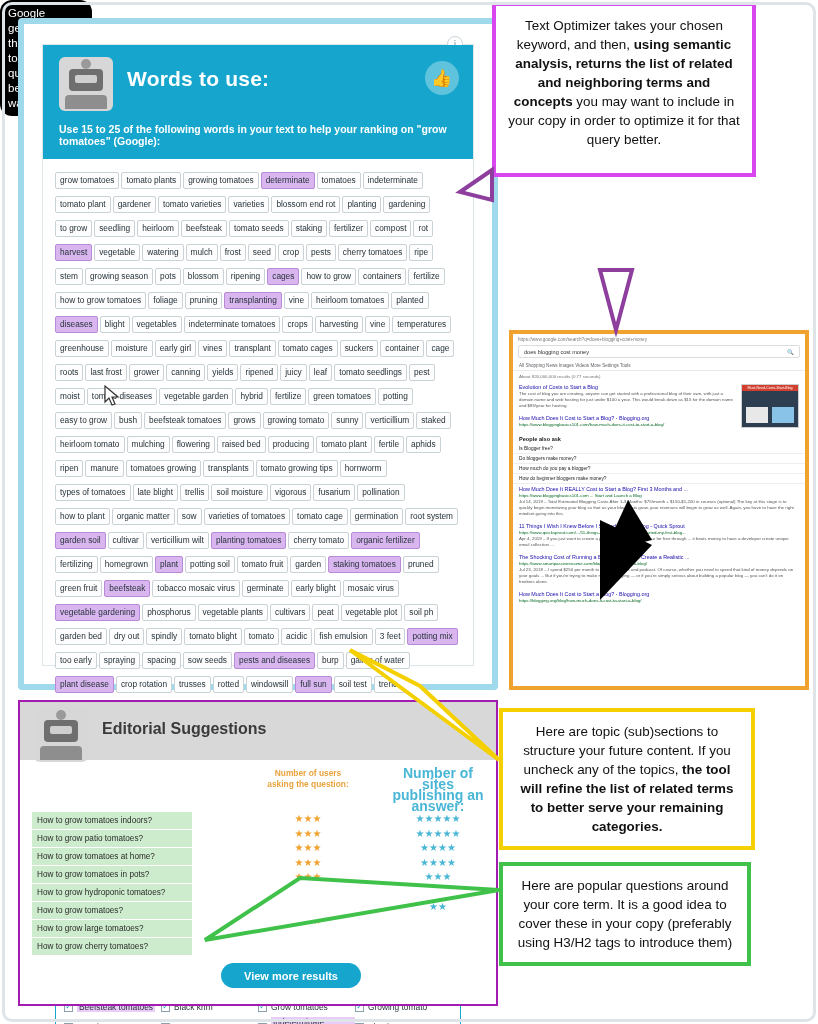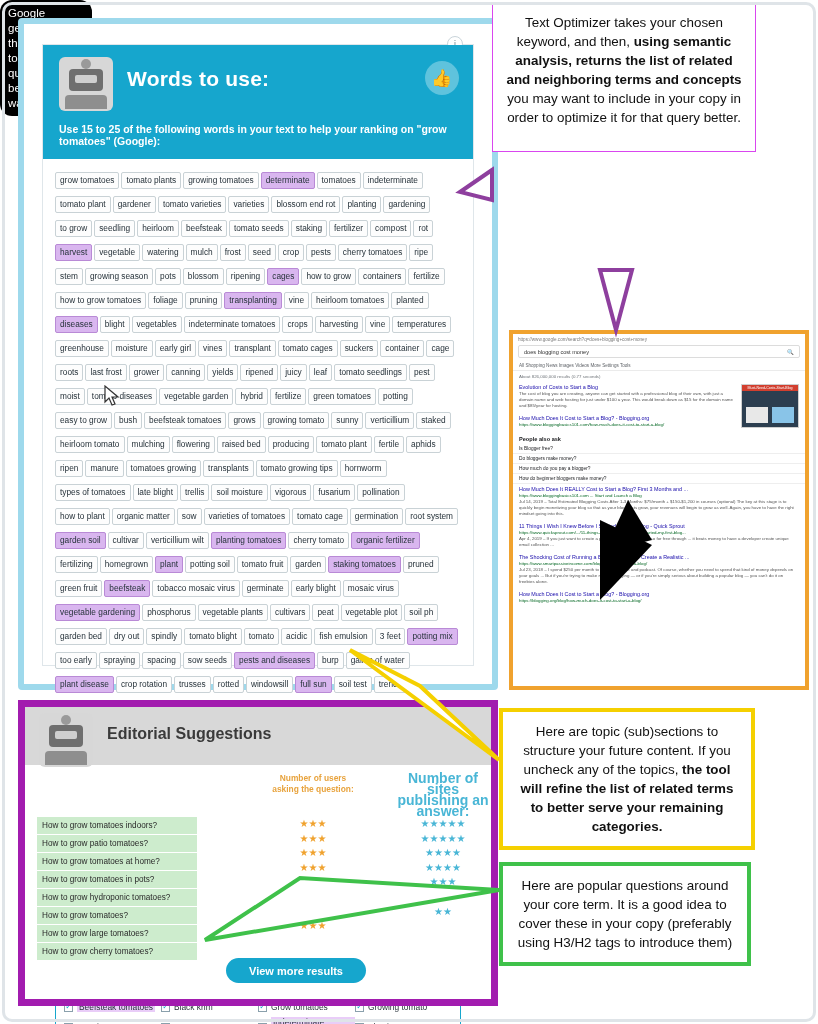--- a/index.html
+++ b/index.html
@@ -108,21 +108,21 @@
     width:9px;height:9px;border:1px solid #8aa0ac;background:#fff;margin-right:4px;
     display:flex;align-items:center;justify-content:center;color:#16a6cd;font-size:8px;line-height:8px;
     flex:0 0 auto;
   }
   .chk .box.on { background:#ffffff; }
   .chk .lbl.hl { background:#e9cdf8; padding:0 2px; }
 
   
   .shot-bottom {
     position:absolute; left:18px; top:700px; width:480px; height:306px;
-    background:#fff; border:7px solid #a21caf;
+    background:#fff; border:2px solid #a21caf;
   }
   .ed-header {
     background:#d8d8d8; height:58px; position:relative;
   }
   .ed-header .robot { top:6px; left:14px; }
   .ed-title {
     position:absolute; left:82px; top:18px; color:#3a3a3a; font-size:16px; font-weight:bold;
   }
   .ed-cols {
     position:relative; height:34px;
@@ -180,21 +180,21 @@
   
   .callout {
     position:absolute;
     background:#fff;
     font-size:13.4px;
     line-height:19px;
     color:#111;
     text-align:center;
     padding:10px 12px;
   }
-  .c-purple { left:492px; top:2px; width:264px; border:1px solid #d946ef; }
+  .c-purple { left:492px; top:2px; width:264px; border:4px solid #d946ef; }
   .c-purple b { font-weight:bold; }
   .c-black {
     left:652px; top:488px; width:92px; height:116px;
     background:#000; color:#fff; border-radius:12px;
     font-size:11.5px; line-height:15px; display:flex; align-items:center; justify-content:center;
     padding:8px;
   }
   .c-yellow { left:499px; top:708px; width:256px; border:4px solid #f5d000; }
   .c-green  { left:499px; top:862px; width:252px; border:4px solid #3fc14a; }
 

